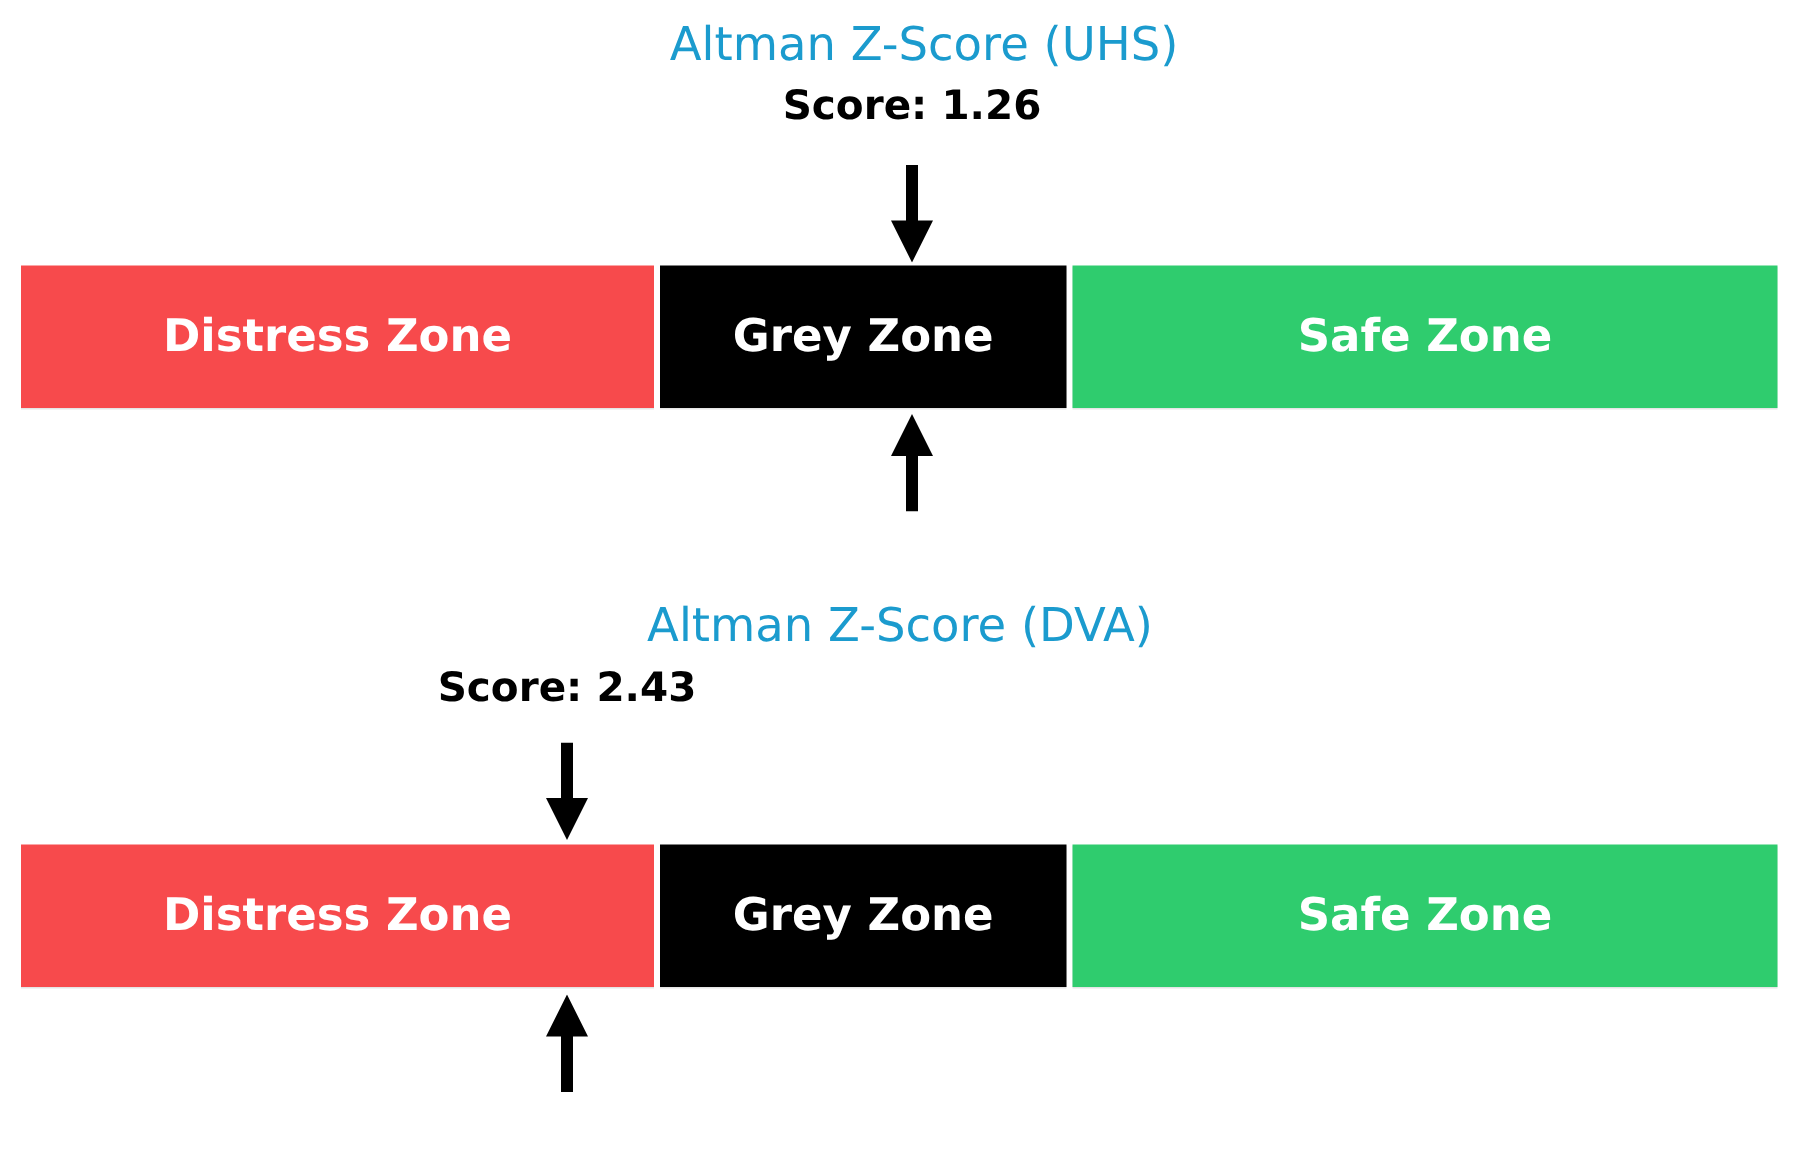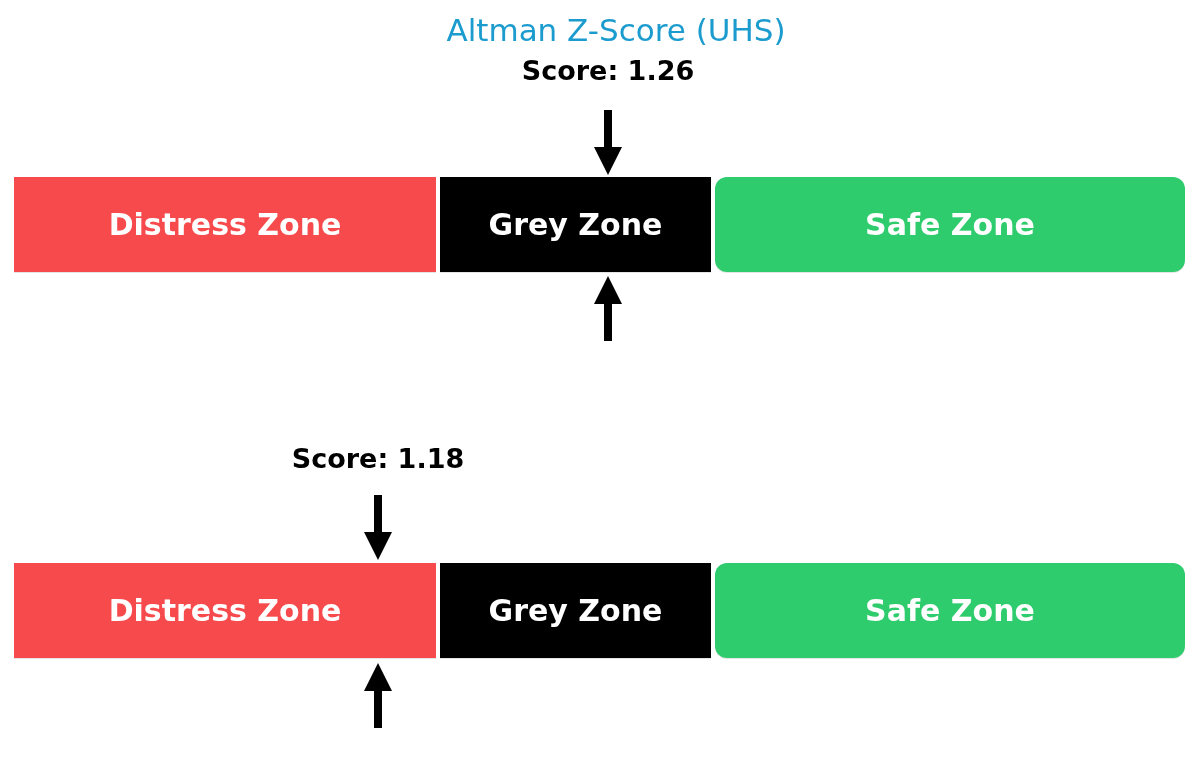--- a/index.html
+++ b/index.html
@@ -64,21 +64,21 @@
     align-items: center;
     justify-content: center;
     color: #ffffff;
     font-size: 30px;
     font-weight: 700;
     white-space: nowrap;
     box-shadow: 0 1px 0 rgba(0,0,0,0.10);
   }
   .zone-distress { left: 14px;  width: 422px; background: #F74A4C; }
   .zone-grey     { left: 440px; width: 271px; background: #000000; }
-  .zone-safe     { left: 715px; width: 470px; background: #2FCC6E; border-radius: 12px; }
+  .zone-safe     { left: 715px; width: 470px; background: #2FCC6E; }
 </style>
 </head>
 <body>
 
 <div class="canvas">
 
   <div class="chart-title title-uhs">Altman Z-Score (UHS)</div>
 
   <div class="score-label score-uhs">Score: 1.26</div>
 
@@ -101,22 +101,23 @@
     </div>
   </div>
 
   <div class="arrow arrow-up-uhs">
     <svg viewBox="0 0 28 65" xmlns="http://www.w3.org/2000/svg">
       <polygon points="14,0 0,28 28,28" fill="#000000"></polygon>
       <rect x="10" y="26" width="8" height="39" fill="#000000"></rect>
     </svg>
   </div>
 
+  <div class="chart-title title-dva">Altman Z-Score (DVA)</div>
 
-  <div class="score-label score-dva">Score: 1.18</div>
+  <div class="score-label score-dva">Score: 2.43</div>
 
   <div class="arrow arrow-down-dva">
     <svg viewBox="0 0 28 65" xmlns="http://www.w3.org/2000/svg">
       <rect x="10" y="0" width="8" height="39" fill="#000000"></rect>
       <polygon points="0,37 28,37 14,65" fill="#000000"></polygon>
     </svg>
   </div>
 
   <div class="zone-bar bar-dva">
     <div class="zone zone-distress">

